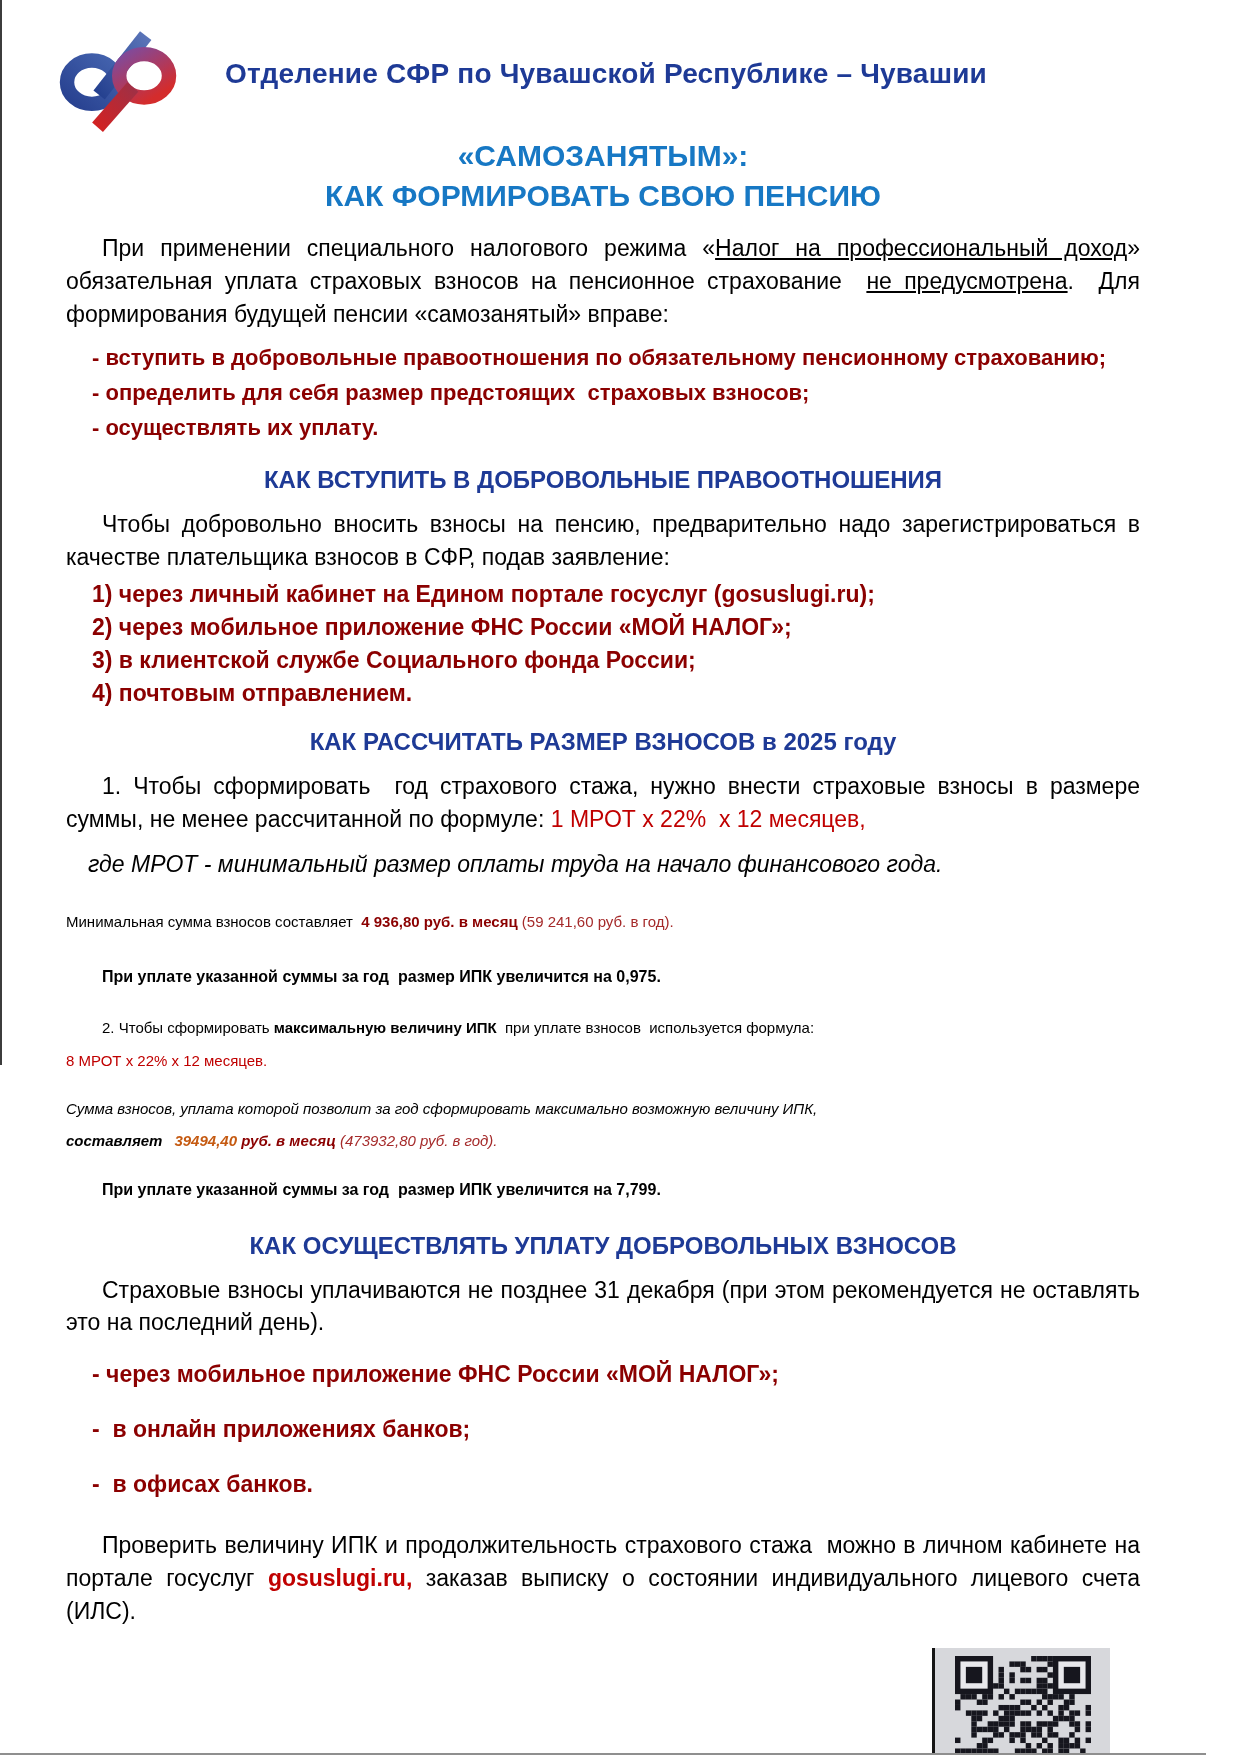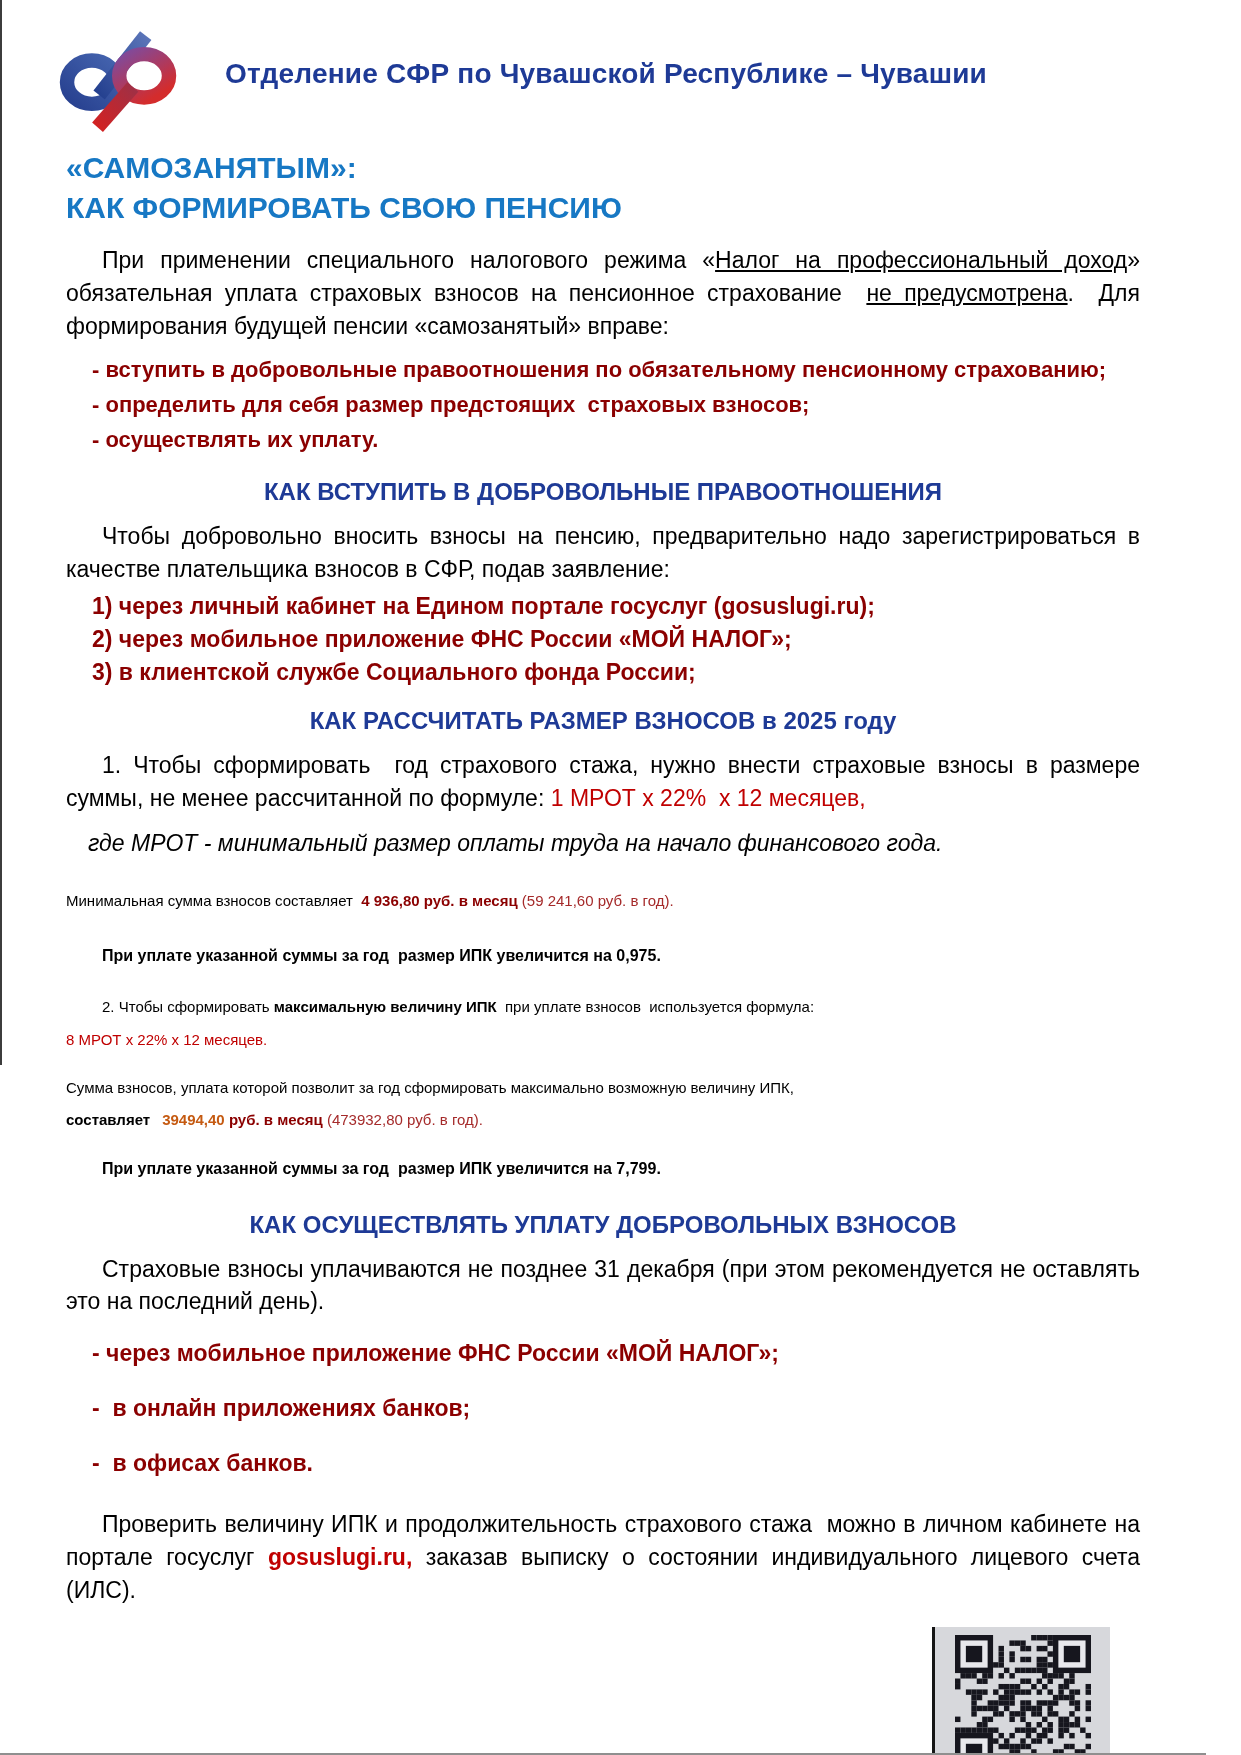--- a/index.html
+++ b/index.html
@@ -7,21 +7,21 @@
   .page{position:relative;width:1206px;height:1755px;overflow:hidden;box-sizing:border-box;
         padding:26px 66px 0 66px;background:#fff;}
   .scan-edge-left{position:absolute;left:0;top:0;width:2px;height:1065px;background:#3c3c3c;}
   .scan-edge-bottom{position:absolute;left:0;bottom:0;width:100%;height:2px;background:#8f8f8f;}
 
   .header-row{display:flex;align-items:flex-start;}
   .logo{width:152px;height:106px;margin-left:-26px;flex:0 0 auto;}
   .org-title{flex:1;text-align:center;position:relative;left:-60px;margin-top:32px;
              font-size:28px;font-weight:bold;color:var(--navy,#1e3a96);letter-spacing:.2px;}
 
-  .doc-title{margin-top:16px;font-size:30px;line-height:40px;font-weight:bold;
+  .doc-title{margin-top:4px;text-align:center;font-size:30px;line-height:40px;font-weight:bold;
              color:var(--azure,#1778c4);}
 
   p,.line{white-space:pre-wrap;}
   .body-p{font-size:23px;line-height:33px;margin:16px 0 0 0;text-align:justify;text-indent:36px;}
   .u{text-decoration:underline;}
 
   .intro-bullets{margin-top:10px;}
   .bullet{font-size:22px;line-height:33px;font-weight:bold;color:var(--darkred,#8b0000);
           padding-left:26px;margin:2px 0;}
 
@@ -34,21 +34,21 @@
 
   .flush{font-size:15px;line-height:33px;margin:24px 0 0 0;text-align:left;text-indent:0;}
   .note-italic{font-style:italic;font-size:23px;line-height:33px;margin:12px 0 0 0;padding-left:22px;}
   .ipk{font-size:16px;line-height:33px;font-weight:bold;margin:22px 0 0 0;padding-left:36px;}
   .ipk2{margin-top:16px;}
   .formula{color:var(--red,#c00000);}
   .amount-dr{color:var(--darkred,#8b0000);font-weight:bold;}
   .amount-or{color:var(--orange,#c55a11);font-weight:bold;margin-left:12px;}
   .paren{color:var(--brick,#a52a2a);}
   .p2calc{margin-top:18px;}
-  .maxline{margin-top:16px;line-height:32px;}
+  .maxline{margin-top:16px;line-height:32px;font-style:italic;}
 
   .pay-bullets{margin-top:20px;}
   .pay-bullets .bullet{font-size:23px;margin:0 0 22px 0;}
 
   .check-p{margin-top:28px;}
   .glink{color:var(--red,#c00000);font-weight:bold;}
 
   .qr-row{display:flex;align-items:flex-end;margin-top:20px;height:152px;padding-left:74px;}
   .qr-box{margin-left:auto;margin-right:30px;width:178px;height:152px;background:#d7d8dc;
           border-left:3px solid #151515;box-sizing:border-box;display:flex;align-items:center;
@@ -105,20 +105,21 @@
   </div>
 
   <div class="h2">КАК ВСТУПИТЬ В ДОБРОВОЛЬНЫЕ ПРАВООТНОШЕНИЯ</div>
 
   <p class="body-p" style="margin-top:0;">Чтобы добровольно вносить взносы на пенсию, предварительно надо зарегистрироваться в качестве плательщика взносов в СФР, подав заявление:</p>
 
   <div class="numbered" style="margin-top:4px;">
     <div class="bullet line">1) через личный кабинет на Едином портале госуслуг (gosuslugi.ru);</div>
     <div class="bullet line">2) через мобильное приложение ФНС России «МОЙ НАЛОГ»;</div>
     <div class="bullet line">3) в клиентской службе Социального фонда России;</div>
+    <div class="bullet line">4) почтовым отправлением.</div>
   </div>
 
   <div class="h2 mt18">КАК РАССЧИТАТЬ РАЗМЕР ВЗНОСОВ в 2025 году</div>
 
   <p class="body-p" style="margin-top:0;"><span>1. Чтобы сформировать  год страхового стажа, нужно внести страховые взносы в размере суммы, не менее рассчитанной по формуле: </span><span class="formula">1 МРОТ х 22%  х 12 месяцев,</span></p>
 
   <p class="note-italic line">где МРОТ - минимальный размер оплаты труда на начало финансового года.</p>
 
   <p class="flush line"><span>Минимальная сумма взносов составляет  </span><span class="amount-dr">4 936,80 руб. в месяц</span><span class="paren"> (59 241,60 руб. в год).</span></p>
 

